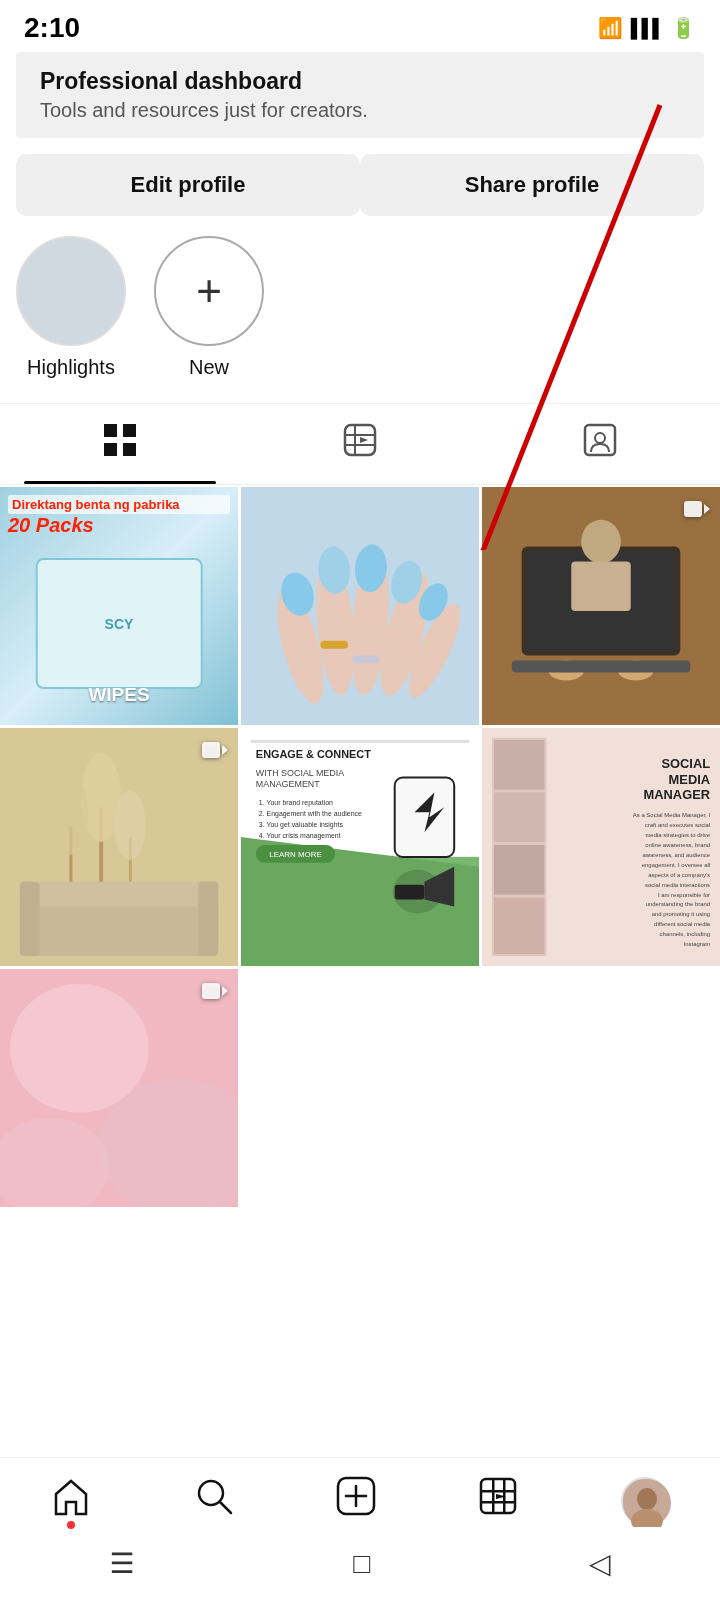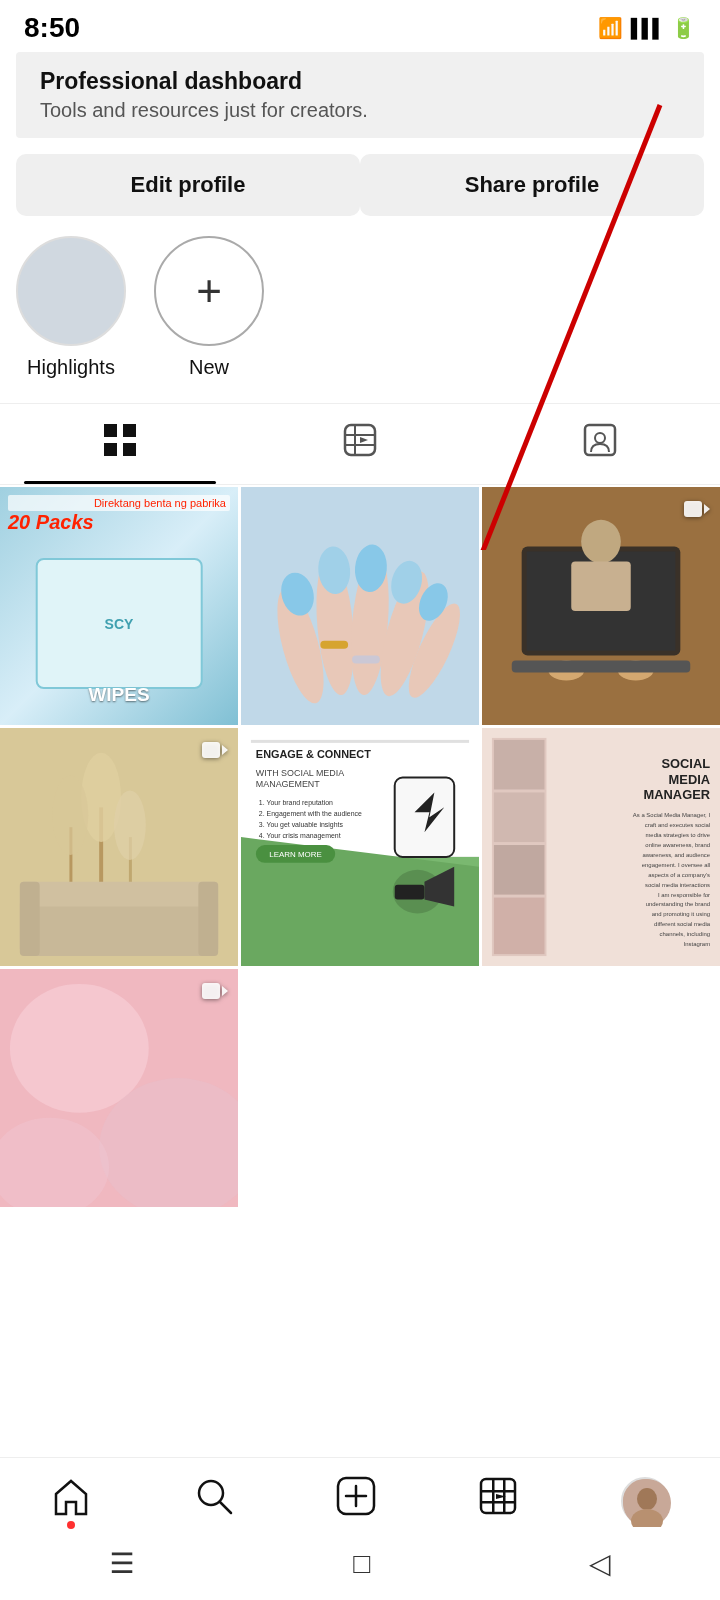--- a/index.html
+++ b/index.html
@@ -280,21 +280,21 @@
       inset: 0;
       background: linear-gradient(135deg, #f0b8c0, #e8c8d0, #f8d8e0);
     }
   </style>
 </head>
 <body>
 
 <div class="content-area">
 
   <div class="status-bar">
-    <span class="status-time">8:50</span>
+    <span class="status-time">2:10</span>
     <div class="status-icons">
       <span>📶</span>
       <span style="font-size:18px;letter-spacing:-2px;">▌▌▌</span>
       <span>🔋</span>
     </div>
   </div>
 
   <div class="pro-dashboard">
     <div class="pro-dashboard-title">Professional dashboard</div>
     <div class="pro-dashboard-sub">Tools and resources just for creators.</div>
@@ -368,21 +368,21 @@
   <div class="photo-grid">
 
     <div class="grid-cell cell-wipes">
       <div style="position:absolute;inset:0;background:linear-gradient(135deg,#a0d0e0,#d8eef8,#80c0d4);"></div>
 
       <div style="position:absolute;bottom:15%;left:50%;transform:translateX(-50%);width:70%;height:55%;background:#e0f4f8;border-radius:8px;border:2px solid #80c8d8;display:flex;align-items:center;justify-content:center;">
         <span style="font-size:14px;font-weight:700;color:#40a0b0;">SCY</span>
       </div>
       <div style="position:absolute;bottom:8%;left:50%;transform:translateX(-50%);font-size:19px;font-weight:700;color:#fff;text-shadow:0 1px 2px rgba(0,0,0,0.5);">WIPES</div>
       <div class="cell-overlay-text">
-        <div style="font-size:11px;font-weight:400;color:#ff2200;background:rgba(255,255,255,0.7);padding:2px 4px;border-radius:2px;text-align:right;">Direktang benta ng pabrika</div>
+        <div style="font-size:13px;font-weight:700;color:#ff2200;background:rgba(255,255,255,0.7);padding:2px 4px;border-radius:2px;">Direktang benta ng pabrika</div>
         <div style="font-size:20px;font-weight:900;color:#ff2200;font-style:italic;">20 Packs</div>
       </div>
     </div>
 
     <div class="grid-cell" style="outline:3px solid red;outline-offset:-3px;">
       <div class="nails-inner">
 
         <svg width="100%" height="100%" viewBox="0 0 240 240" preserveAspectRatio="xMidYMid slice">
           <rect width="240" height="240" fill="#c0d8e8"></rect>
 

